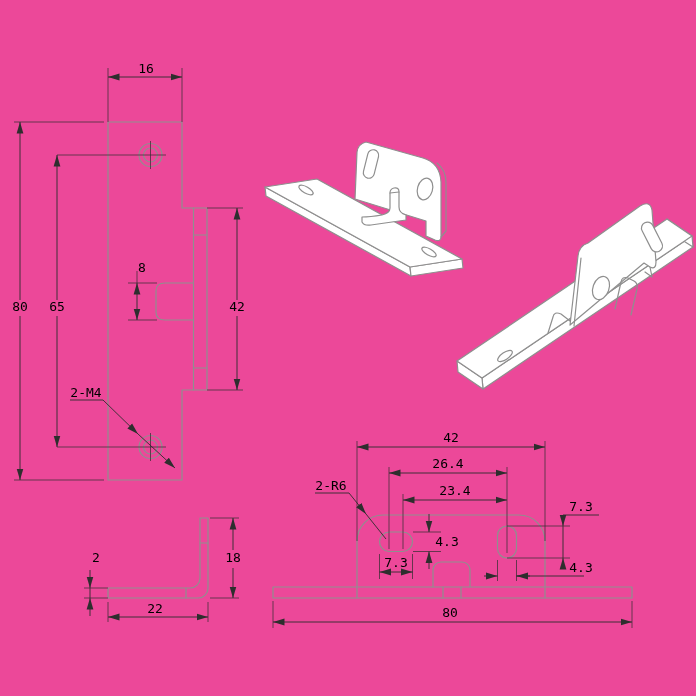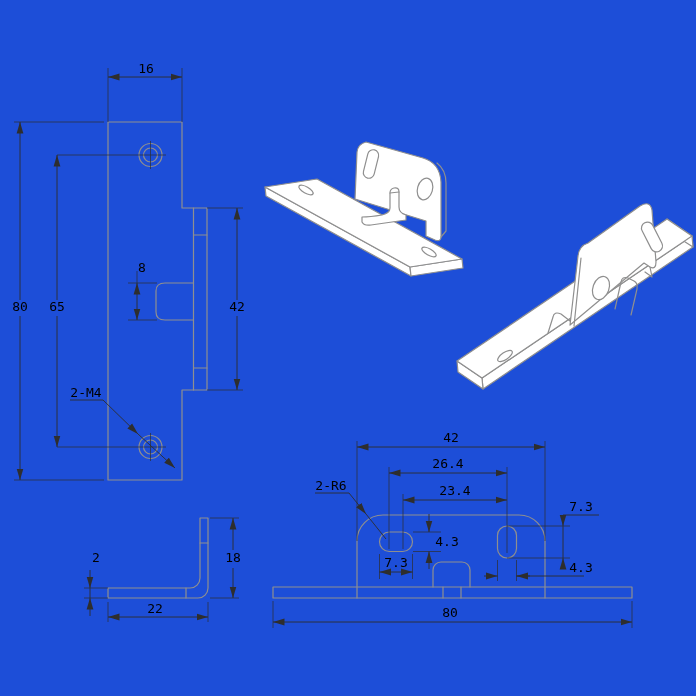--- a/index.html
+++ b/index.html
@@ -1,16 +1,16 @@
 <!DOCTYPE html>
 <html><head>
 <meta charset="utf-8">
 <style>
   html,body{margin:0;padding:0;background:#fff;}
-  .page{width:696px;height:696px;background:#1d4ed8;position:relative;overflow:hidden;}
+  .page{width:696px;height:696px;background:#ec4899;position:relative;overflow:hidden;}
   svg text{font-family:"DejaVu Sans Mono",monospace;font-size:13px;fill:#000;text-anchor:middle;}
   .geo{stroke:#8f8f8f;stroke-width:1.2;fill:none;stroke-linejoin:round;stroke-linecap:round;}
   .geof{stroke:#8f8f8f;stroke-width:1.2;fill:#ffffff;stroke-linejoin:round;}
   .dim{stroke:#2e2e2e;stroke-width:0.9;fill:none;}
   .ext{stroke:#2e2e2e;stroke-width:0.7;fill:none;}
   .dim-both{marker-start:url(#arw);marker-end:url(#arw);}
   .dim-end{marker-end:url(#arw);}
 </style>
 </head>
 <body>

